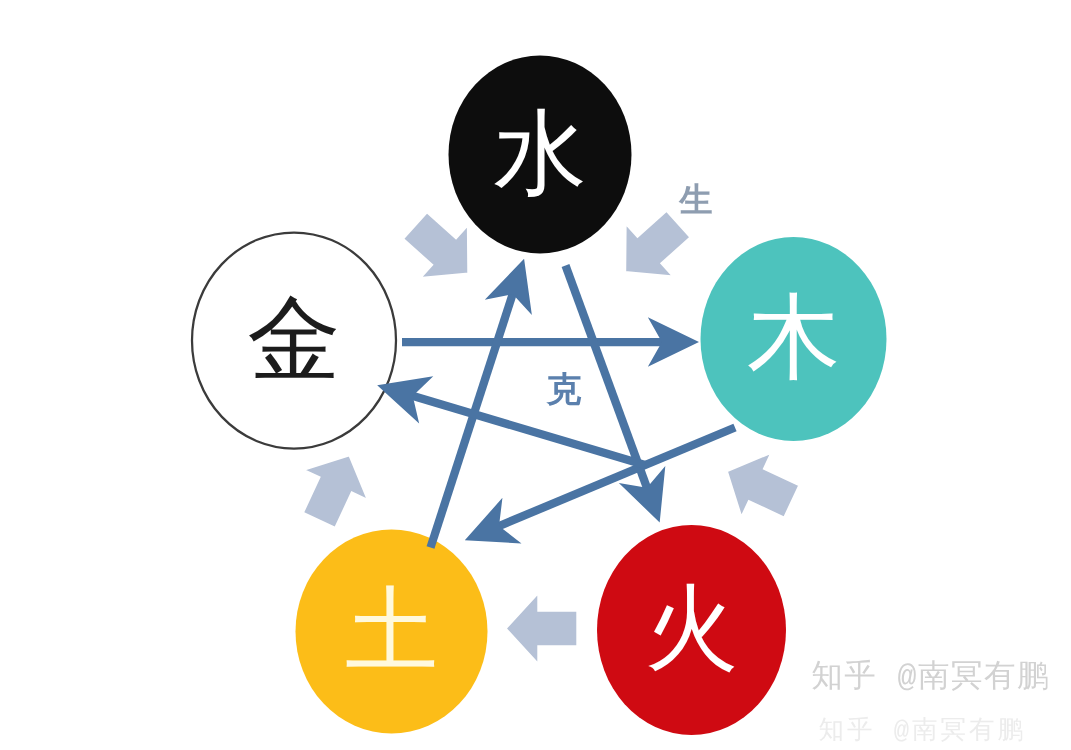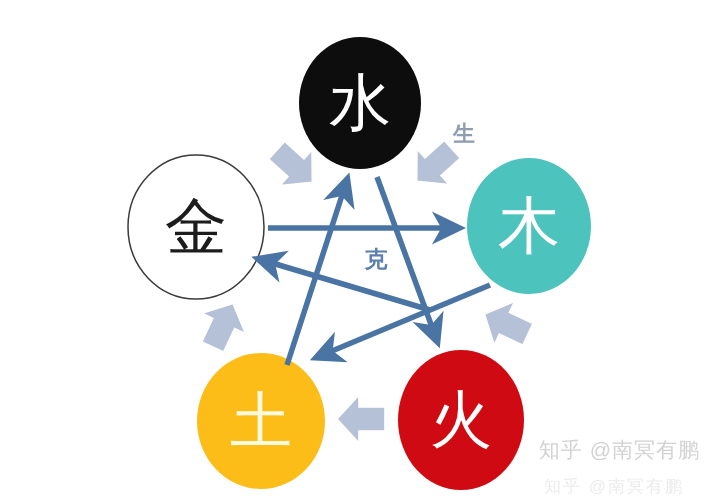--- a/index.html
+++ b/index.html
@@ -31,21 +31,21 @@
     font-family: "Liberation Serif", "DejaVu Serif", serif;
     font-weight: 400;
     pointer-events: none;
   }
   .cycle-label {
     font-family: "Liberation Sans", "DejaVu Sans", sans-serif;
     font-weight: 700;
   }
   .watermark-text {
     position: absolute;
-    font-family: Liberation Sans, sans-serif;
+    font-family: Liberation Mono, monospace;
     color: #d2d2d2;
     white-space: nowrap;
     user-select: none;
   }
   #watermark-main {
     right: 14px;
     bottom: 36px;
     font-size: 21px;
     letter-spacing: 1px;
   }

